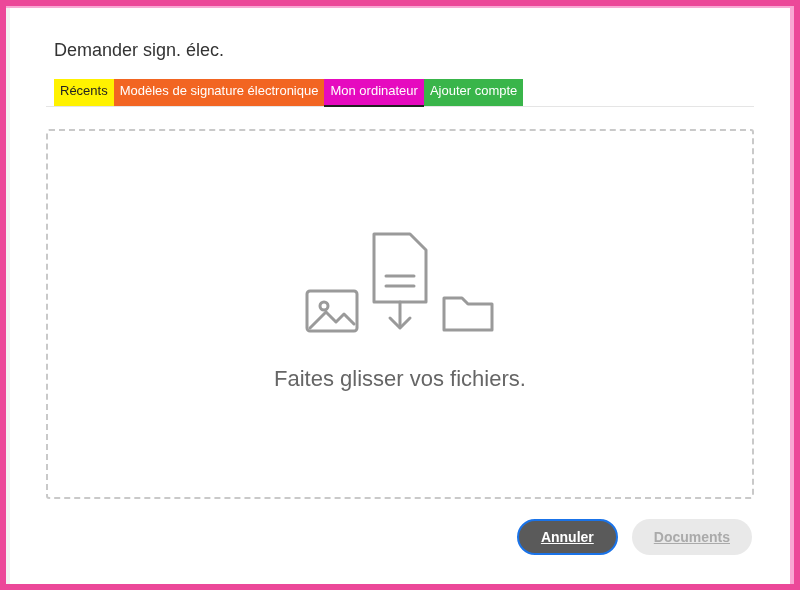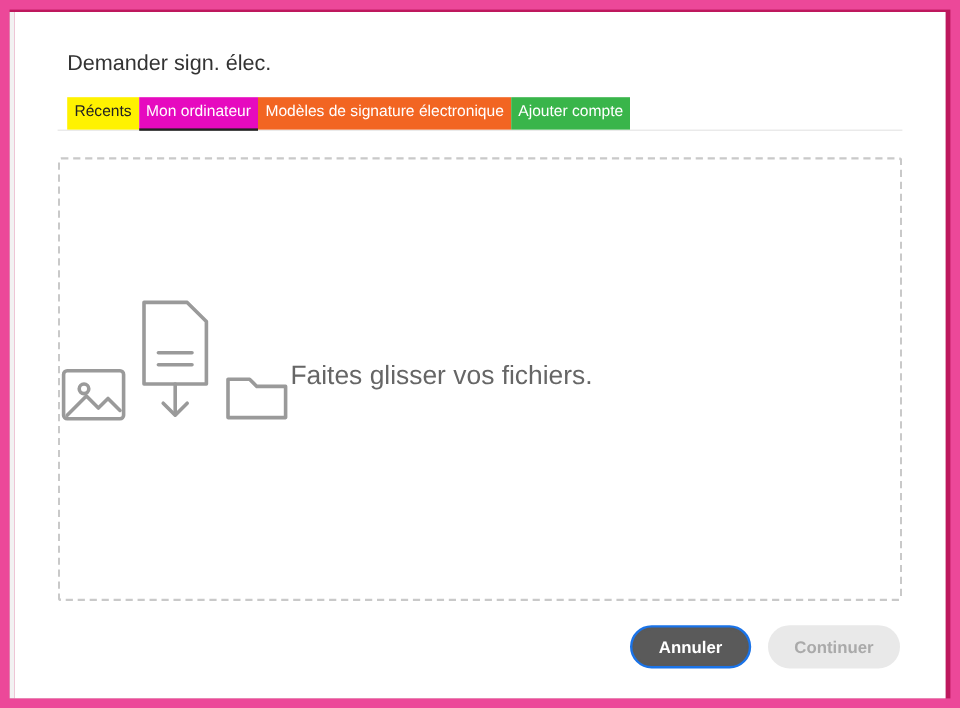--- a/index.html
+++ b/index.html
@@ -8,22 +8,22 @@
       font-family: 'Segoe UI', Tahoma, sans-serif;
       background: #e6e6e6;
       width: 800px;
       height: 590px;
       overflow: hidden;
       position: relative;
     }
     .window-frame {
       position: absolute;
       top: 0; left: 0; right: 0; bottom: 0;
-      border: 8px solid #ec4899;
-      background: #be185d;
+      border: 6px solid #ec4899;
+      background: #f9a8d4;
     }
     .inner {
       position: absolute;
       top: 2px; left: 4px; right: 4px; bottom: 0;
       background: #fff;
       padding: 18px 36px 0 36px;
     }
     .dialog-title {
       font-size: 18px;
       color: #333;
@@ -53,23 +53,23 @@
     .tab.cyan { background: #2bbbe8; }
     .tab.magenta { background: #e60abf; color: #fff; }
     .tab.orange { background: #f26522; color: #fff; }
     .tab.green { background: #39b54a; color: #fff; }
     .dropzone {
       margin: 22px 0 0 0;
       border: 2px dashed #c9c9c9;
       border-radius: 3px;
       height: 370px;
       display: flex;
-      flex-direction: row;
+      flex-direction: column;
       align-items: center;
-      justify-content: flex-start;
+      justify-content: center;
       color: #555;
     }
     .icon-row {
       display: flex;
       align-items: flex-end;
       gap: 10px;
       margin-bottom: 28px;
     }
     .drop-title {
       font-size: 22px;
@@ -88,20 +88,21 @@
       margin-top: 20px;
       padding-right: 2px;
     }
     .btn {
       border-radius: 20px;
       padding: 8px 22px;
       font-size: 14px;
       font-weight: 600;
       border: none;
       cursor: pointer;
+      text-decoration: underline;
     }
     .btn-cancel {
       background: #5a5a5a;
       color: #fff;
       border: 2px solid #1a73e8;
       outline: 1px solid #5a5a5a;
       outline-offset: -4px;
     }
     .btn-continue {
       background: #e9e9e9;
@@ -119,22 +120,22 @@
 </head>
 <body>
 
 <div class="window-frame">
   <div class="left-edge"></div>
   <div class="inner">
     <div class="dialog-title">Demander sign. élec.</div>
 
     <div class="tabs">
       <div class="tab yellow">Récents</div>
+      <div class="tab orange">Modèles de signature électronique</div>
       <div class="tab magenta active">Mon ordinateur</div>
-      <div class="tab orange">Modèles de signature électronique</div>
       <div class="tab green">Ajouter compte</div>
     </div>
 
     <div class="dropzone">
       <div class="icon-row">
         <span>
           <svg width="56" height="46" viewBox="0 0 56 46">
             <rect x="3" y="3" width="50" height="40" rx="3"></rect>
             <circle cx="20" cy="18" r="4"></circle>
             <path d="M6 40 L22 24 L32 34 L40 26 L50 36"></path>
@@ -153,16 +154,16 @@
           <svg width="56" height="46" viewBox="0 0 56 46">
             <path d="M4 10 H22 L28 16 H52 V42 H4 Z"></path>
           </svg>
         </span>
       </div>
       <div class="drop-title">Faites glisser vos fichiers.</div>
     </div>
 
     <div class="button-row">
       <button class="btn btn-cancel">Annuler</button>
-      <button class="btn btn-continue">Continuer</button>
+      <button class="btn btn-continue">Documents</button>
     </div>
   </div>
 </div>
 
 </body></html>

